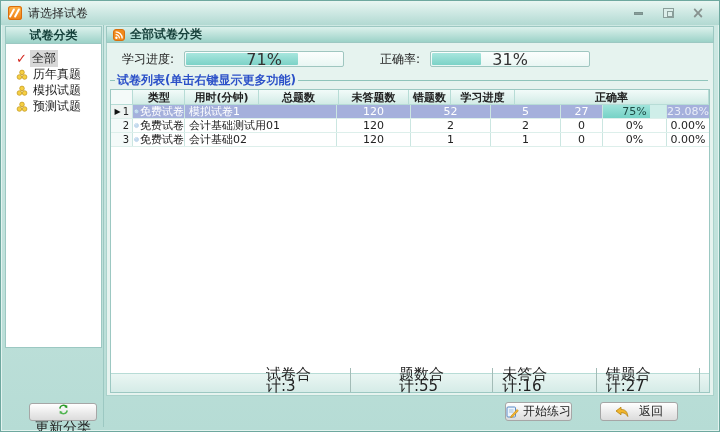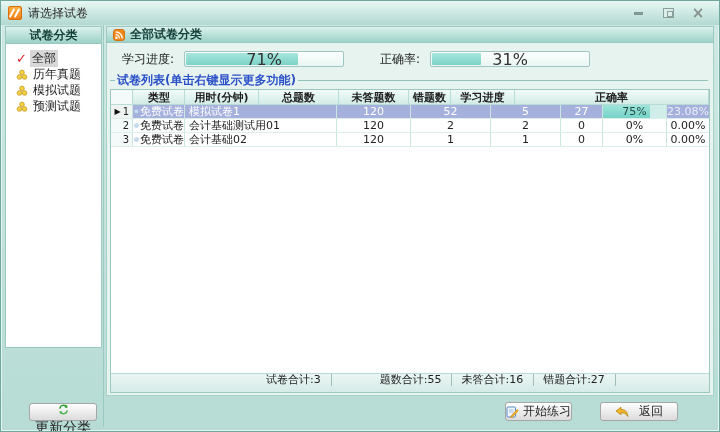--- a/index.html
+++ b/index.html
@@ -79,21 +79,21 @@
   .row .c-num { color:#222; font-size:10px; }
   .row.selected { background:#a5b0dc; color:#fff; }
   .row.selected .c-num { background:#eef4f2; color:#222; }
   .row.selected .c-acc { color:#e9edf8; }
   .marker { font-size:8px; margin-right:2px; color:#111; }
   .mini-bar { width:100%; height:100%; position:relative; background:#cfeee9; }
   .mini-fill { position:absolute; left:0; top:0; bottom:0; background:linear-gradient(#9fe4db,#76d2c6); }
   .mini-text { position:absolute; inset:0; text-align:center; line-height:13px; color:#1c4a44; font-size:11px; }
   .filler { flex:1; }
   .tfoot { height:19px; background:linear-gradient(#eaf6f3,#d5ebe7); border-top:1px solid #b7dcd6;
-           display:flex; align-items:flex-start; font-size:11px; color:#222; padding-left:155px; }
+           display:flex; align-items:flex-end; font-size:15px; color:#222; padding-left:155px; }
   .tstat { padding:0 10px 0 0; margin-right:9px; border-right:1px solid #a3bcb7; line-height:12px; }
   .tstat.first { margin-right:48px; }
 
   
   .bottom-bar { height:31px; display:flex; align-items:center; justify-content:flex-end; gap:28px; padding-right:36px; }
   .btn { height:19px; display:inline-flex; align-items:center; gap:4px; padding:0 0;
          background:linear-gradient(#ffffff,#e9e9e9 60%,#dcdcdc); border:1px solid #a6a6a6; border-radius:3px;
          font-size:12px; color:#222; cursor:default; }
   .btn svg, .btn .g-ico { flex:0 0 auto; }
 </style>

